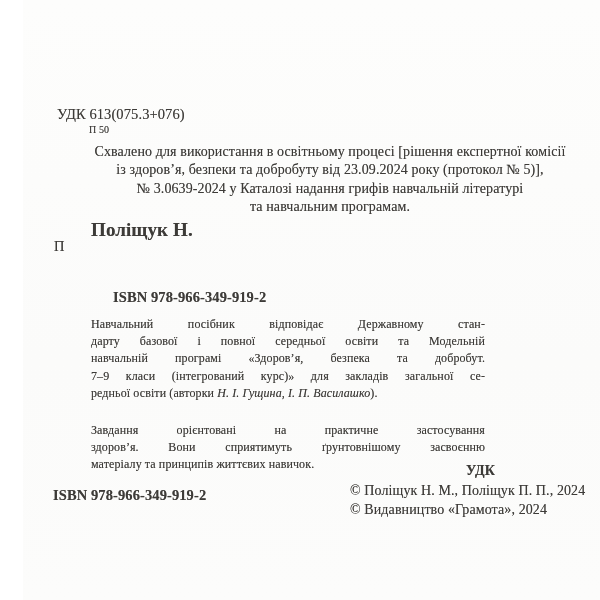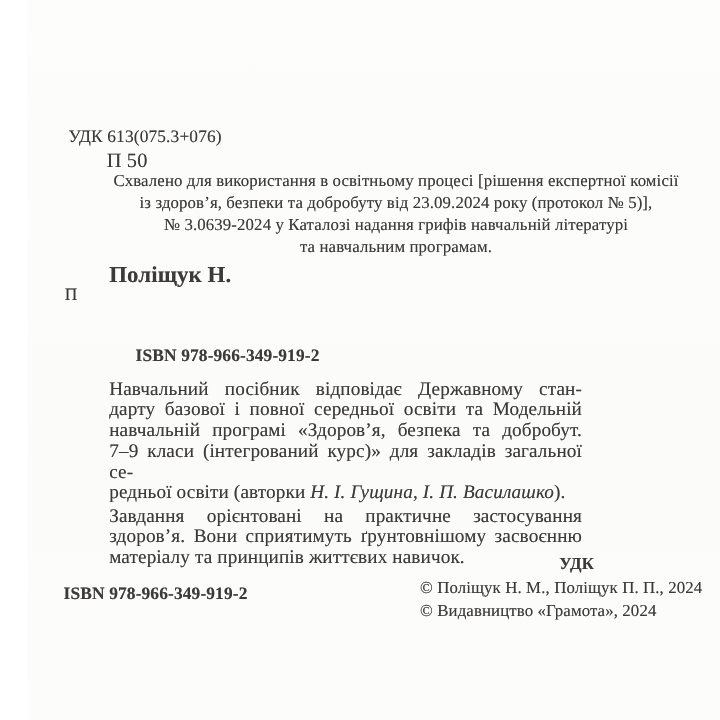--- a/index.html
+++ b/index.html
@@ -22,21 +22,21 @@
   }
   .abs { position: absolute; }
 
   
   .udc-top {
     left: 34px; top: 106px;
     font-size: 14.5px;
   }
   .p50 {
     left: 66px; top: 124px;
-    font-size: 17px;
+    font-size: 10px;
   }
 
   
   .approval {
     left: 42px; top: 143px;
     width: 530px;
     font-size: 14px;
     line-height: 18.4px;
     font-family: Liberation Serif, serif;
   }
@@ -70,21 +70,21 @@
   .card-isbn {
     left: 90px; top: 289px;
     font-size: 14.5px;
     font-weight: bold;
   }
 
   
   .para {
     width: 394px;
     left: 68px;
-    font-size: 16px;
+    font-size: 12px;
     line-height: 17.2px;
   }
   .para-1 { top: 316px; }
   .para-2 { top: 422px; }
   .justify-all .tline {
     text-align: justify;
     text-align-last: justify;
   }
   .justify-lines .tline {
     text-align: justify;

